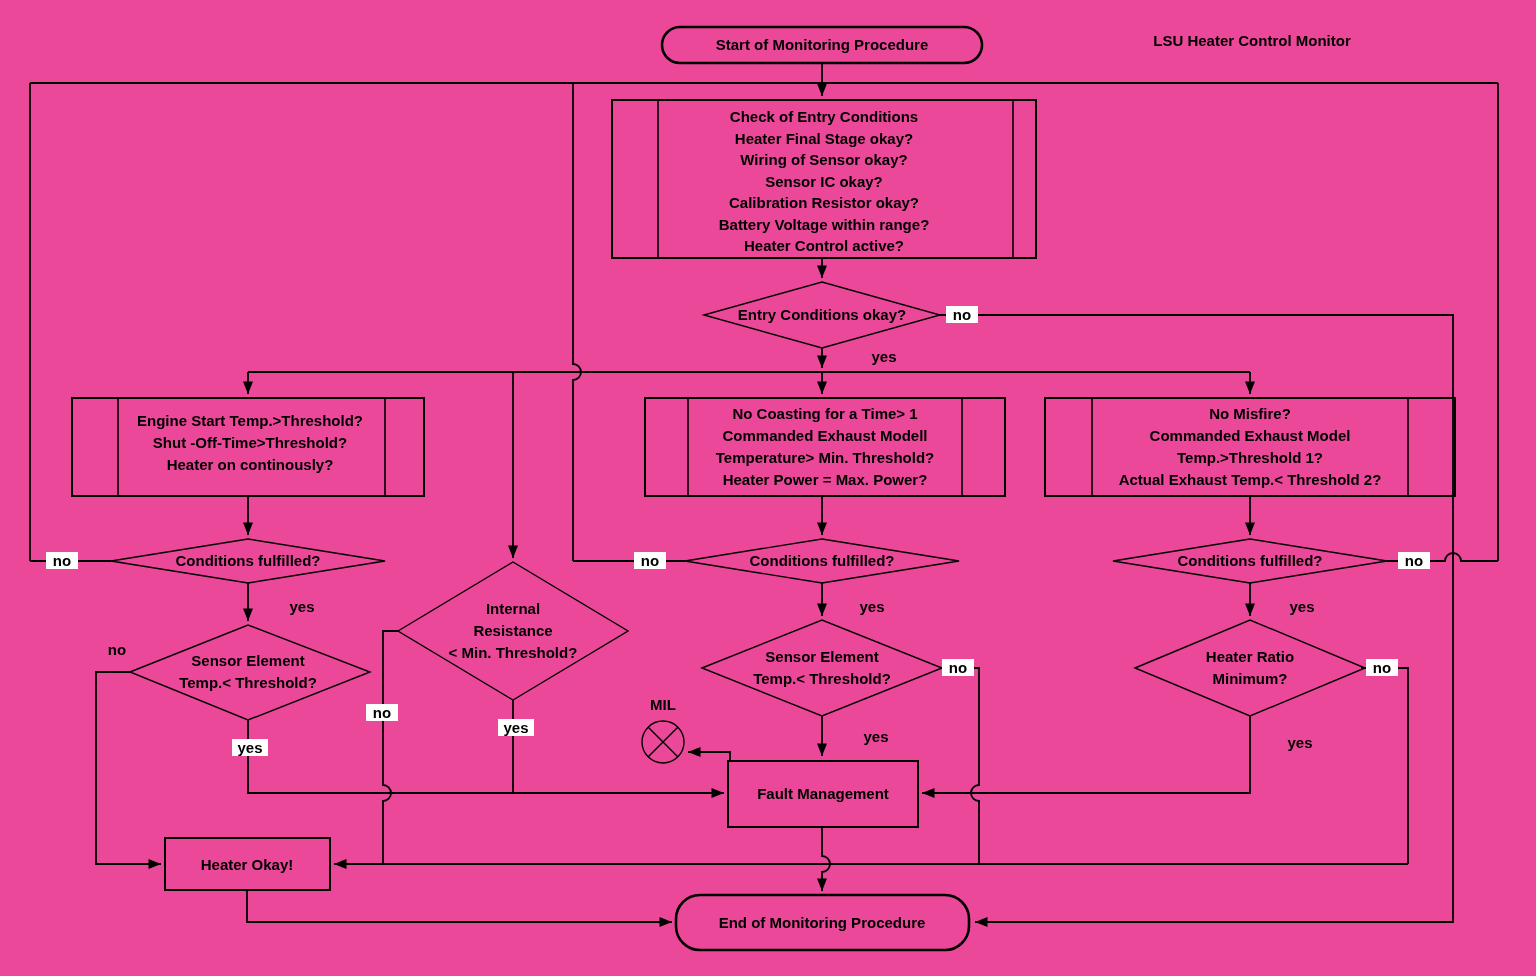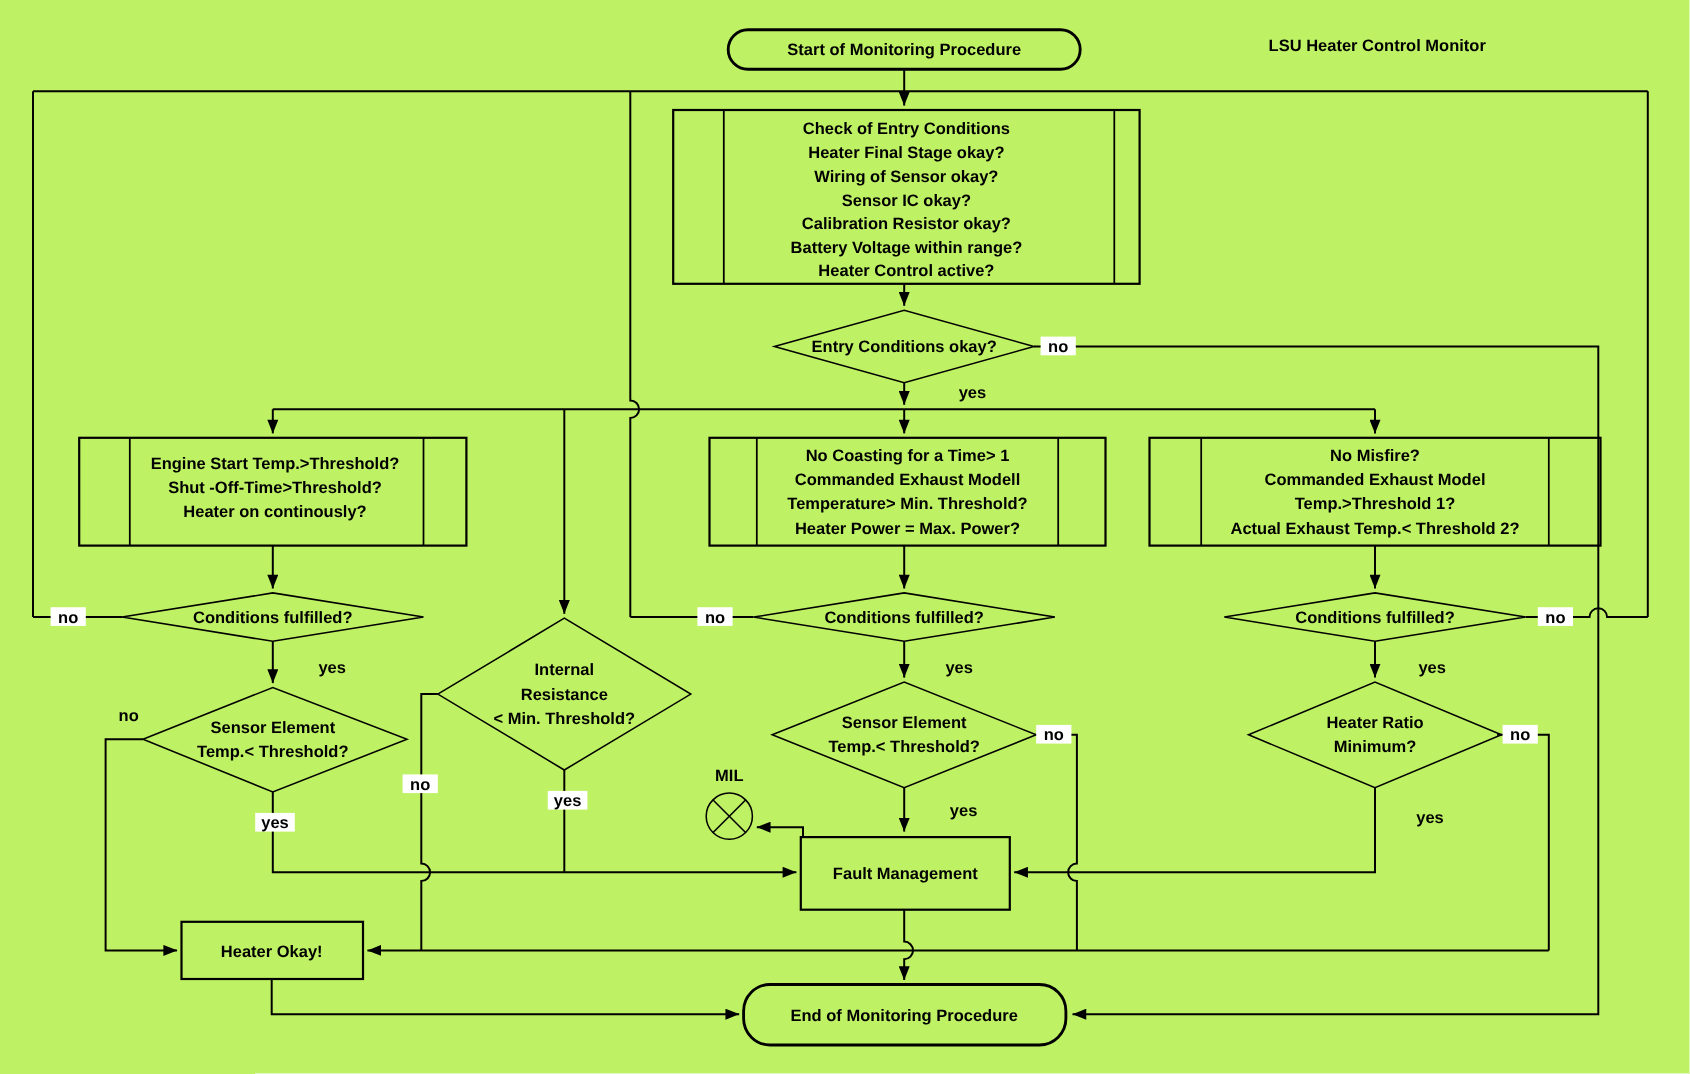--- a/index.html
+++ b/index.html
@@ -1,16 +1,16 @@
 <!DOCTYPE html>
 <html><head>
 <meta charset="utf-8">
 <style>
   html,body{margin:0;padding:0;background:#fff;}
-  .canvas{width:1536px;height:976px;position:relative;background:#bef264;}
+  .canvas{width:1536px;height:976px;position:relative;background:#ec4899;}
   svg{display:block;}
   svg text{
     font-family:"Liberation Sans",sans-serif;
     font-weight:bold;
     font-size:15px;
     fill:#000;
     text-anchor:middle;
   }
   .shape{fill:none;stroke:#000;stroke-width:2;}
   .thin{fill:none;stroke:#000;stroke-width:1.4;}

